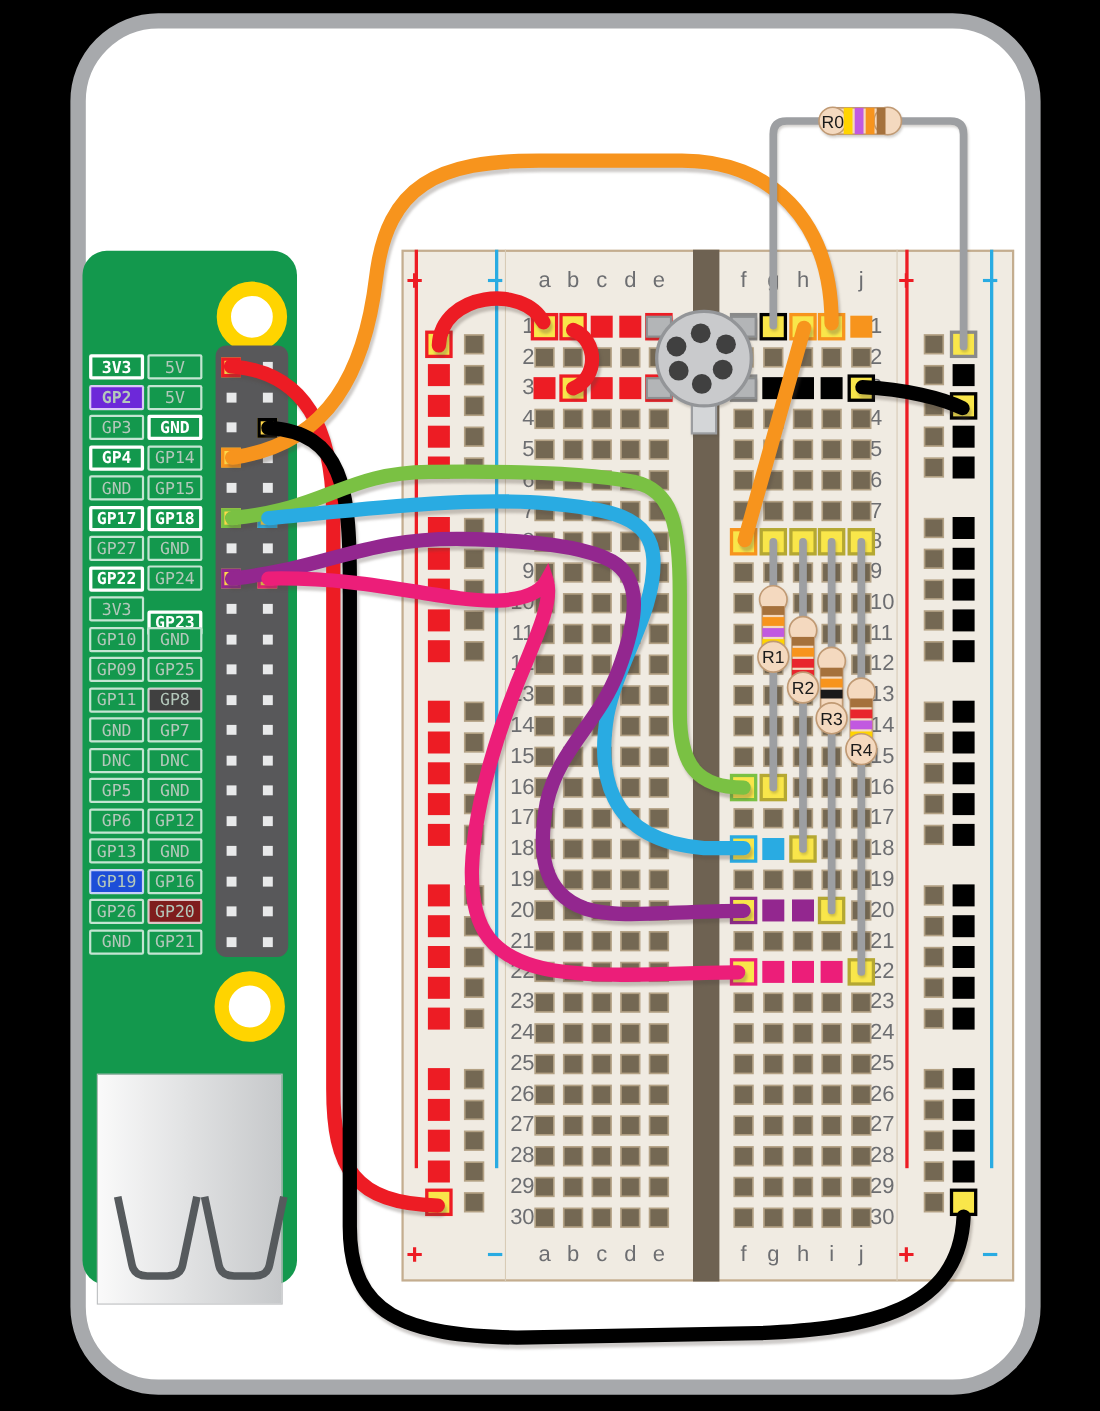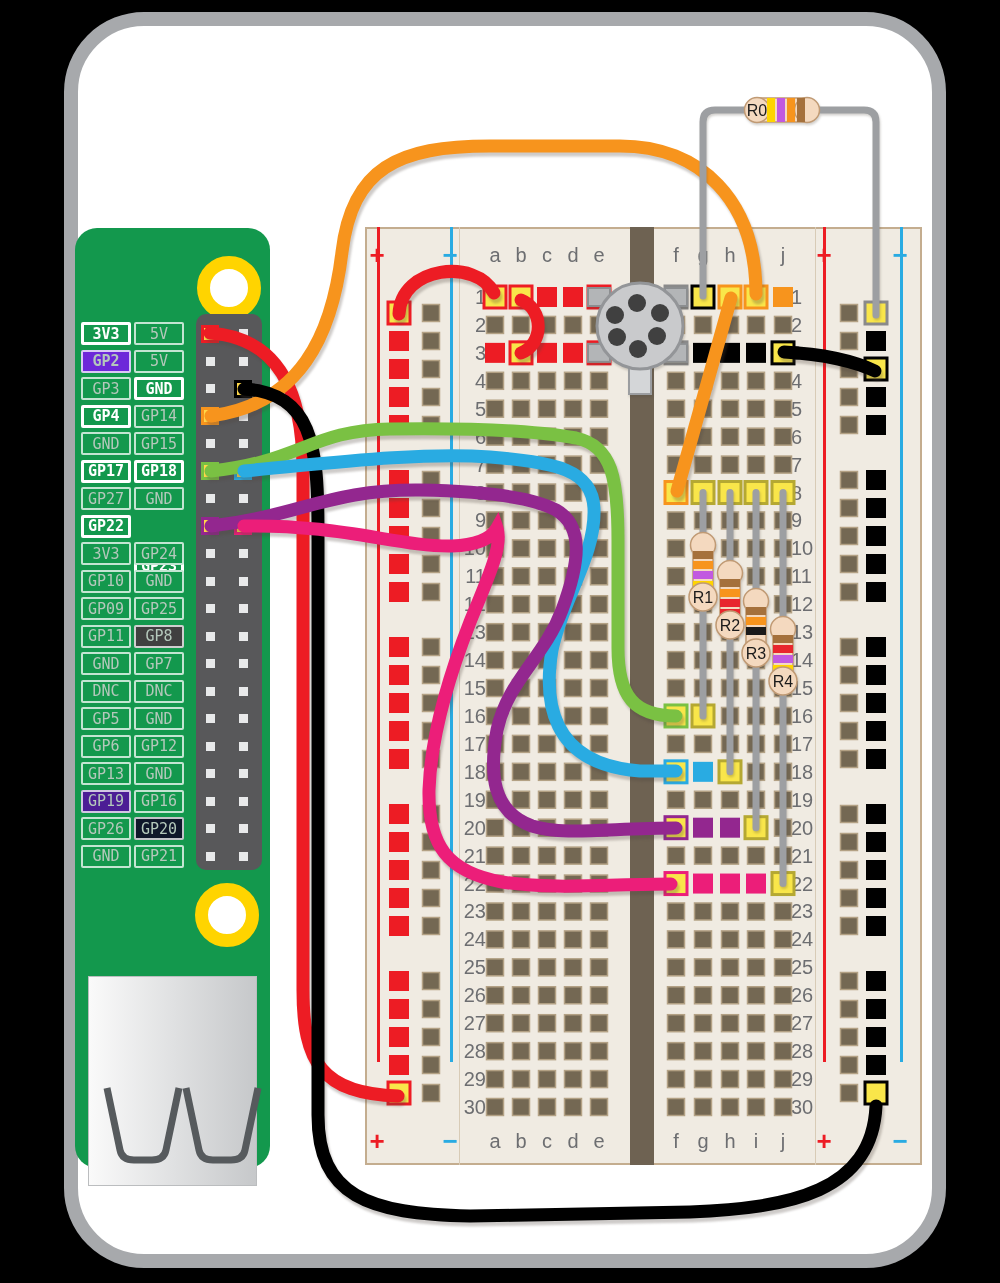--- a/index.html
+++ b/index.html
@@ -62,41 +62,41 @@
       <div class="gpio-cell" style="left: 134px; top: 404.5px; background: rgb(19, 152, 77);">GP14</div>
       <div class="gpio-cell" style="left: 81px; top: 432px; background: rgb(19, 152, 77);">GND</div>
       <div class="gpio-cell" style="left: 134px; top: 432px; background: rgb(19, 152, 77);">GP15</div>
       <div class="gpio-cell active" style="left: 81px; top: 459.5px; background: rgb(19, 152, 77);">GP17</div>
       <div class="gpio-cell active" style="left: 134px; top: 459.5px; background: rgb(19, 152, 77);">GP18</div>
       <div class="gpio-cell" style="left: 81px; top: 487px; background: rgb(19, 152, 77);">GP27</div>
       <div class="gpio-cell" style="left: 134px; top: 487px; background: rgb(19, 152, 77);">GND</div>
       <div class="gpio-cell active" style="left: 81px; top: 514.5px; background: rgb(19, 152, 77);">GP22</div>
       <div class="gpio-cell active" style="left: 134px; top: 514.5px; background: rgb(19, 152, 77); margin-top: 40px;">GP23</div>
       <div class="gpio-cell" style="left: 81px; top: 542px; background: rgb(19, 152, 77);">3V3</div>
-      <div class="gpio-cell" style="left: 134px; top: 542px; background: rgb(19, 152, 77);">GP24</div>
+      <div class="gpio-cell" style="left: 134px; top: 514px; background: rgb(19, 152, 77);">GP24</div>
       <div class="gpio-cell" style="left: 81px; top: 569.5px; background: rgb(19, 152, 77);">GP10</div>
       <div class="gpio-cell" style="left: 134px; top: 569.5px; background: rgb(19, 152, 77);">GND</div>
       <div class="gpio-cell" style="left: 81px; top: 597px; background: rgb(19, 152, 77);">GP09</div>
       <div class="gpio-cell" style="left: 134px; top: 597px; background: rgb(19, 152, 77);">GP25</div>
       <div class="gpio-cell" style="left: 81px; top: 624.5px; background: rgb(19, 152, 77);">GP11</div>
       <div class="gpio-cell" style="left: 134px; top: 624.5px; background: #404040;">GP8</div>
       <div class="gpio-cell" style="left: 81px; top: 652px; background: rgb(19, 152, 77);">GND</div>
       <div class="gpio-cell" style="left: 134px; top: 652px; background: rgb(19, 152, 77);">GP7</div>
       <div class="gpio-cell" style="left: 81px; top: 679.5px; background: rgb(19, 152, 77);">DNC</div>
       <div class="gpio-cell" style="left: 134px; top: 679.5px; background: rgb(19, 152, 77);">DNC</div>
       <div class="gpio-cell" style="left: 81px; top: 707px; background: rgb(19, 152, 77);">GP5</div>
       <div class="gpio-cell" style="left: 134px; top: 707px; background: rgb(19, 152, 77);">GND</div>
       <div class="gpio-cell" style="left: 81px; top: 734.5px; background: rgb(19, 152, 77);">GP6</div>
       <div class="gpio-cell" style="left: 134px; top: 734.5px; background: rgb(19, 152, 77);">GP12</div>
       <div class="gpio-cell" style="left: 81px; top: 762px; background: rgb(19, 152, 77);">GP13</div>
       <div class="gpio-cell" style="left: 134px; top: 762px; background: rgb(19, 152, 77);">GND</div>
-      <div class="gpio-cell" style="left: 81px; top: 789.5px; background: #4c1d95;">GP19</div>
+      <div class="gpio-cell" style="left: 81px; top: 789.5px; background: #1d4ed8;">GP19</div>
       <div class="gpio-cell" style="left: 134px; top: 789.5px; background: rgb(19, 152, 77);">GP16</div>
       <div class="gpio-cell" style="left: 81px; top: 817px; background: rgb(19, 152, 77);">GP26</div>
-      <div class="gpio-cell" style="left: 134px; top: 817px; background: #0f172a;">GP20</div>
+      <div class="gpio-cell" style="left: 134px; top: 817px; background: #7f1d1d;">GP20</div>
       <div class="gpio-cell" style="left: 81px; top: 844.5px; background: rgb(19, 152, 77);">GND</div>
       <div class="gpio-cell" style="left: 134px; top: 844.5px; background: rgb(19, 152, 77);">GP21</div>
     </div>
   <div id="gpio-pins">
       <div class="pin-hl" style="border-color: rgb(237, 28, 36); left: 201px; top: 324.5px;"></div>
       <div class="pin" style="left: 238.5px; top: 329px;"></div>
       <div class="pin" style="left: 205.5px; top: 356.5px;"></div>
       <div class="pin" style="left: 238.5px; top: 356.5px;"></div>
       <div class="pin" style="left: 205.5px; top: 384px;"></div>
       <div class="pin-hl" style="border-color: rgb(0, 0, 0); left: 234px; top: 379.5px;"></div>

